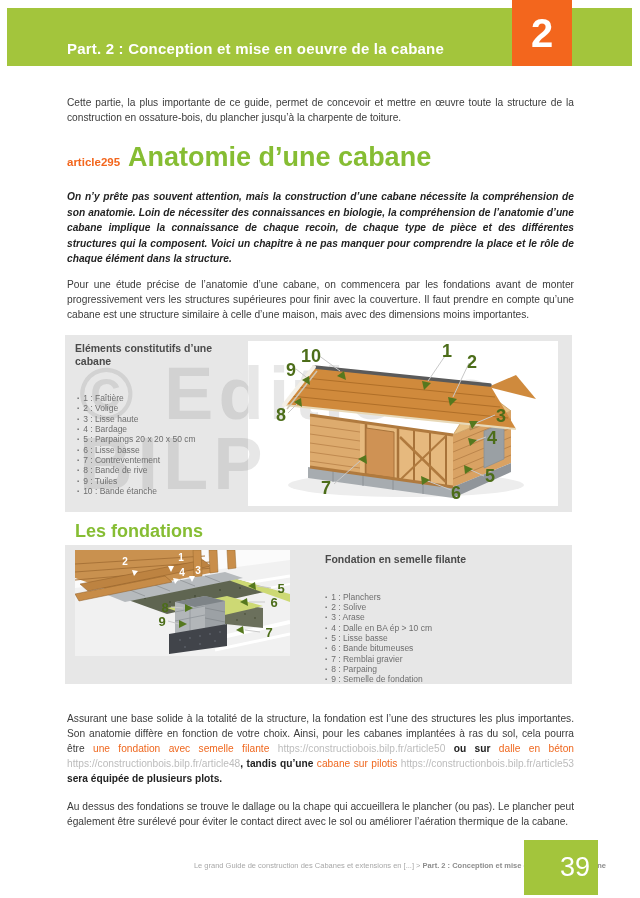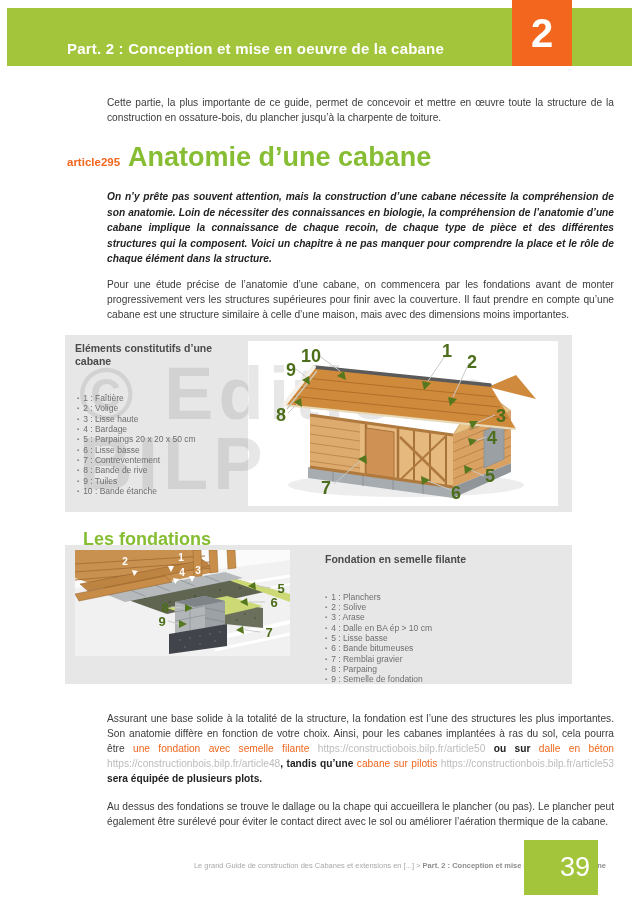--- a/index.html
+++ b/index.html
@@ -9,36 +9,36 @@
   
   .header-bar{position:absolute;left:7px;top:8px;width:625px;height:58px;background:#a3c53c;}
   .header-title{position:absolute;left:60px;bottom:9px;color:#ffffff;font-weight:bold;
         font-size:15px;letter-spacing:.2px;}
   .chapter-tab{position:absolute;left:512px;top:0;width:60px;height:66px;background:#f3661d;
         display:flex;align-items:center;justify-content:center;}
   .chapter-number{color:#ffffff;font-size:40px;font-weight:bold;line-height:1;}
 
   
   .bodytext{position:absolute;left:67px;width:507px;font-size:10.2px;line-height:15px;
-        text-align:justify;color:#3b3b3b;margin-left:40px;}
+        text-align:justify;color:#3b3b3b;}
   .intro{top:85px;}
   .lead{top:179px;font-weight:bold;color:#232323;line-height:15.5px;font-style:italic;}
   .para2{top:267px;}
   .para3{top:701px;}
   .para4{top:789px;}
   .seg-b{font-weight:bold;color:#232323;}
   .seg-l{color:#ef671e;}
   .seg-u{color:#bcbcbc;}
 
   
   .article-heading{position:absolute;left:67px;top:143px;display:flex;align-items:baseline;}
   .article-tag{color:#f3661d;font-weight:bold;font-size:11.5px;margin-right:8px;}
   .article-title{color:#86bd33;font-weight:bold;font-size:27px;line-height:28px;margin:0;}
 
-  .section-heading{position:absolute;left:67px;top:513px;margin:16px;color:#86bd33;
+  .section-heading{position:absolute;left:67px;top:513px;margin:8px;color:#86bd33;
         font-weight:bold;font-size:18px;}
 
   
   .figure{position:absolute;left:65px;width:507px;background:#e7e7e7;}
   .figure1{top:335px;height:177px;}
   .figure2{top:545px;height:139px;}
   .panel{position:absolute;background:#ffffff;}
   .panel1{left:183px;top:6px;width:310px;height:165px;}
   .panel2{left:10px;top:5px;width:215px;height:106px;}
   .fig-svg{position:absolute;z-index:4;}

